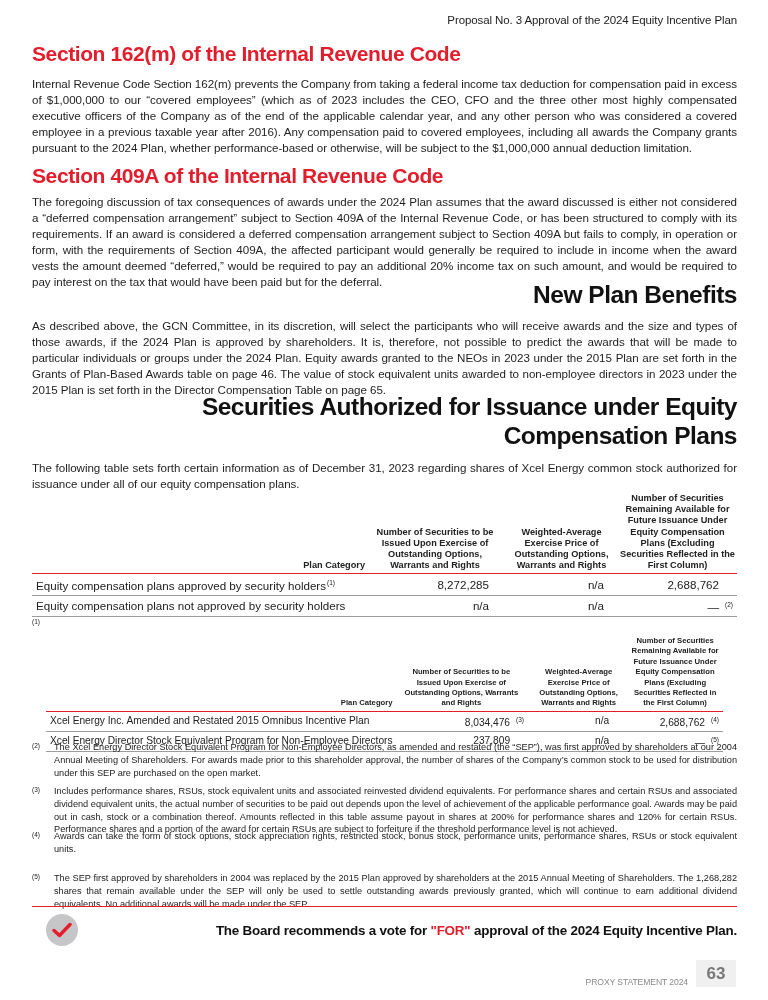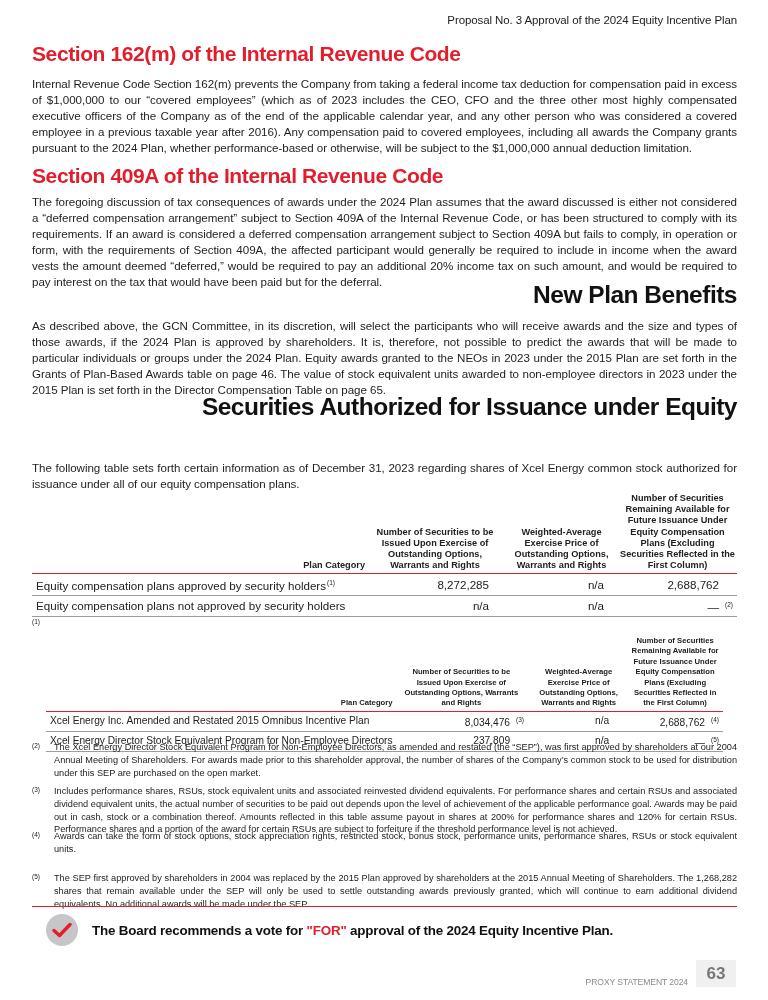--- a/index.html
+++ b/index.html
@@ -30,21 +30,21 @@
     table.eq2 td { font-size: 10.2px; line-height: 16px; }
 
     .fn-label { font-size: 6.5px; color: #222; }
 
     .footnote { position: absolute; left: 0; width: 705px; display: flex; }
     .footnote .mk { width: 22px; font-size: 6.5px; padding-top: 1px; flex-shrink: 0; }
     .footnote .tx { font-size: 9.2px; line-height: 12.8px; text-align: justify; color: #222; flex: 1; }
 
     .divider { position: absolute; left: 0; width: 705px; height: 0; border-top: 1.5px solid #e31d2b; }
 
-    .rec { position: absolute; left: 0; top: 913px; width: 705px; height: 34px; display: flex; align-items: center; }
+    .rec { position: absolute; left: 0; top: 913px; width: 705px; height: 34px; display: flex; align-items: center; justify-content: space-between; }
     .check-circle { width: 32px; height: 32px; border-radius: 50%; background: #c6c6c8; display: flex; align-items: center; justify-content: center; margin-left: 14px; }
     .rec-text { font-size: 13.4px; font-weight: bold; margin-left: 14px; color: #111; letter-spacing: -0.2px; }
     .rec-text .for { color: #e31d2b; }
 
     .footer { position: absolute; right: 32px; top: 956px; height: 31px; display: flex; align-items: flex-end; }
     .footer .lbl { font-size: 8.6px; color: #8a8a8a; margin-right: 8px; letter-spacing: -0.1px; }
     .footer .pg { background: #f0f0f0; width: 40px; height: 27px; font-size: 17px; font-weight: bold; color: #777; display: flex; align-items: center; justify-content: center; }
   </style>
 </head>
 <body>
@@ -57,20 +57,21 @@
   <p class="body abs" style="top:76px;">Internal Revenue Code Section 162(m) prevents the Company from taking a federal income tax deduction for compensation paid in excess of $1,000,000 to our “covered employees” (which as of 2023 includes the CEO, CFO and the three other most highly compensated executive officers of the Company as of the end of the applicable calendar year, and any other person who was considered a covered employee in a previous taxable year after 2016). Any compensation paid to covered employees, including all awards the Company grants pursuant to the 2024 Plan, whether performance-based or otherwise, will be subject to the $1,000,000 annual deduction limitation.</p>
 
   <h2 class="red abs" style="top:163px;">Section 409A of the Internal Revenue Code</h2>
   <p class="body abs" style="top:194px;">The foregoing discussion of tax consequences of awards under the 2024 Plan assumes that the award discussed is either not considered a “deferred compensation arrangement” subject to Section 409A of the Internal Revenue Code, or has been structured to comply with its requirements. If an award is considered a deferred compensation arrangement subject to Section 409A but fails to comply, in operation or form, with the requirements of Section 409A, the affected participant would generally be required to include in income when the award vests the amount deemed “deferred,” would be required to pay an additional 20% income tax on such amount, and would be required to pay interest on the tax that would have been paid but for the deferral.</p>
 
   <h2 class="black abs" style="top:280px;">New Plan Benefits</h2>
   <p class="body abs" style="top:318px;">As described above, the GCN Committee, in its discretion, will select the participants who will receive awards and the size and types of those awards, if the 2024 Plan is approved by shareholders. It is, therefore, not possible to predict the awards that will be made to particular individuals or groups under the 2024 Plan. Equity awards granted to the NEOs in 2023 under the 2015 Plan are set forth in the Grants of Plan-Based Awards table on page 46. The value of stock equivalent units awarded to non-employee directors in 2023 under the 2015 Plan is set forth in the Director Compensation Table on page 65.</p>
 
   <h2 class="black abs" style="top:392px; line-height:29px;">
     <span>Securities Authorized for Issuance under Equity</span><br>
+    <span>Compensation Plans</span>
   </h2>
   <p class="body abs" style="top:460px;">The following table sets forth certain information as of December 31, 2023 regarding shares of Xcel Energy common stock authorized for issuance under all of our equity compensation plans.</p>
 
   <div class="abs" style="top:493px;">
     <table class="eq">
       <colgroup>
         <col style="width:333px">
           <col style="width:140px">
           <col style="width:113px">
           <col style="width:119px">

